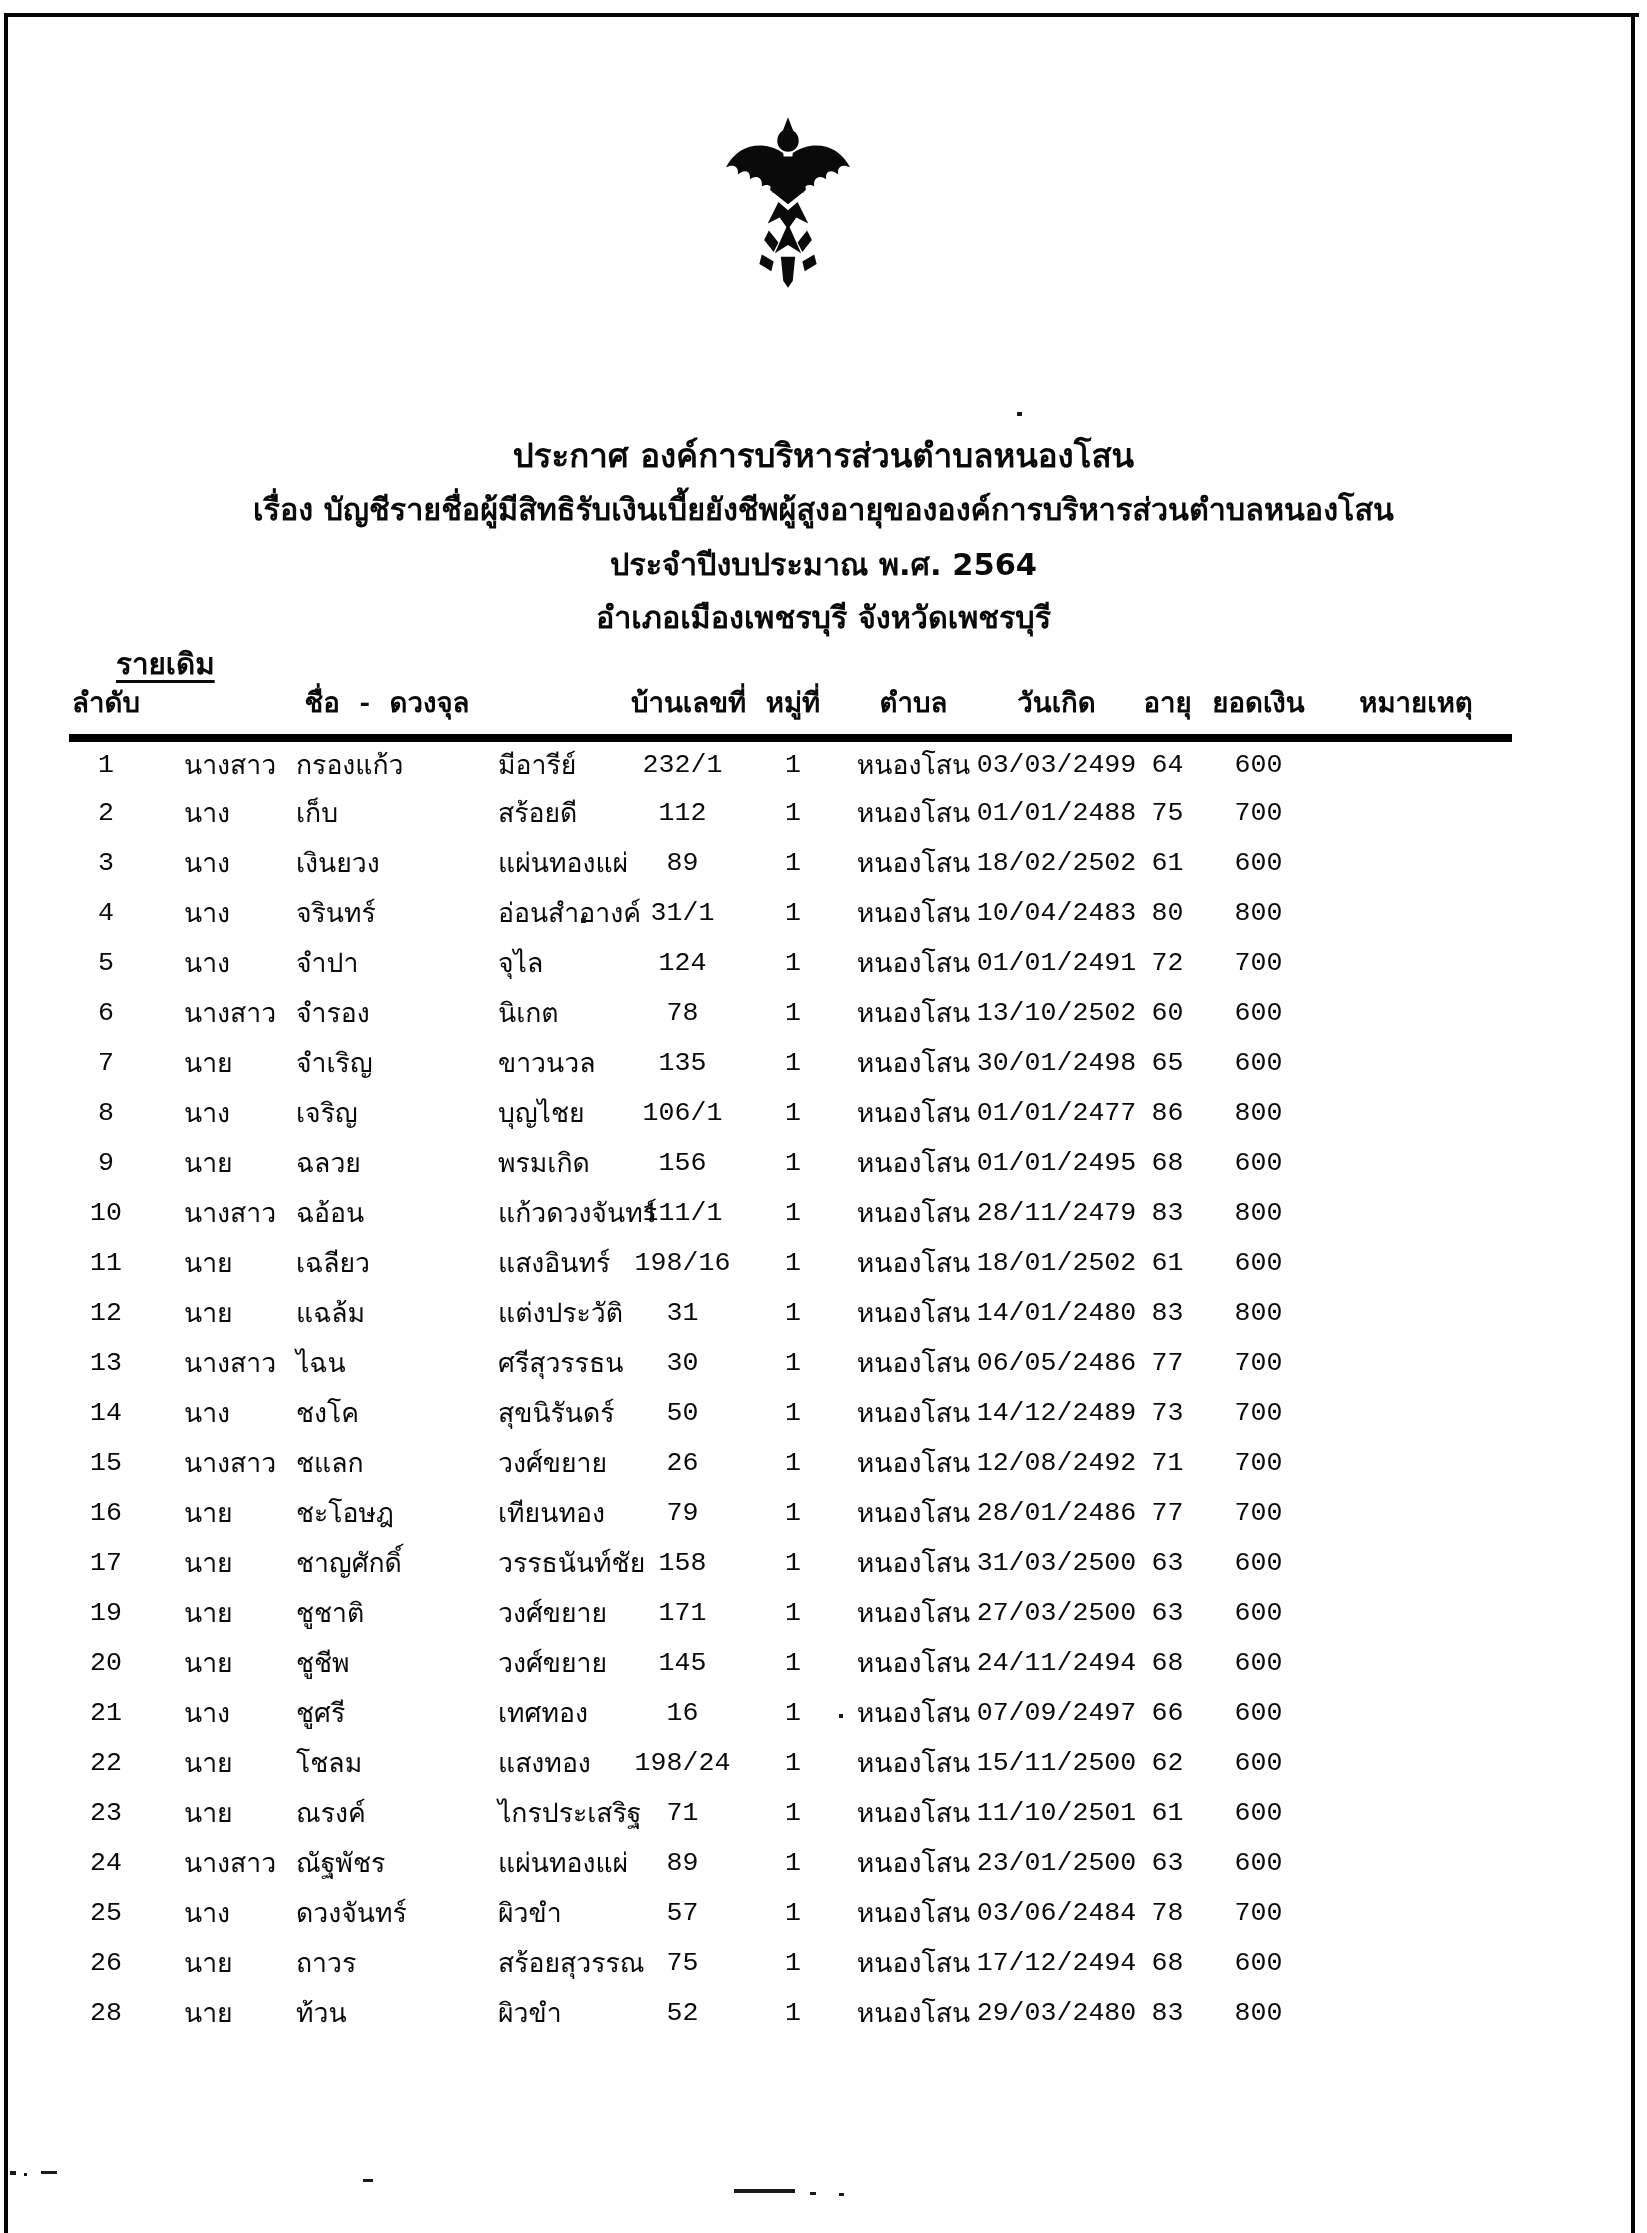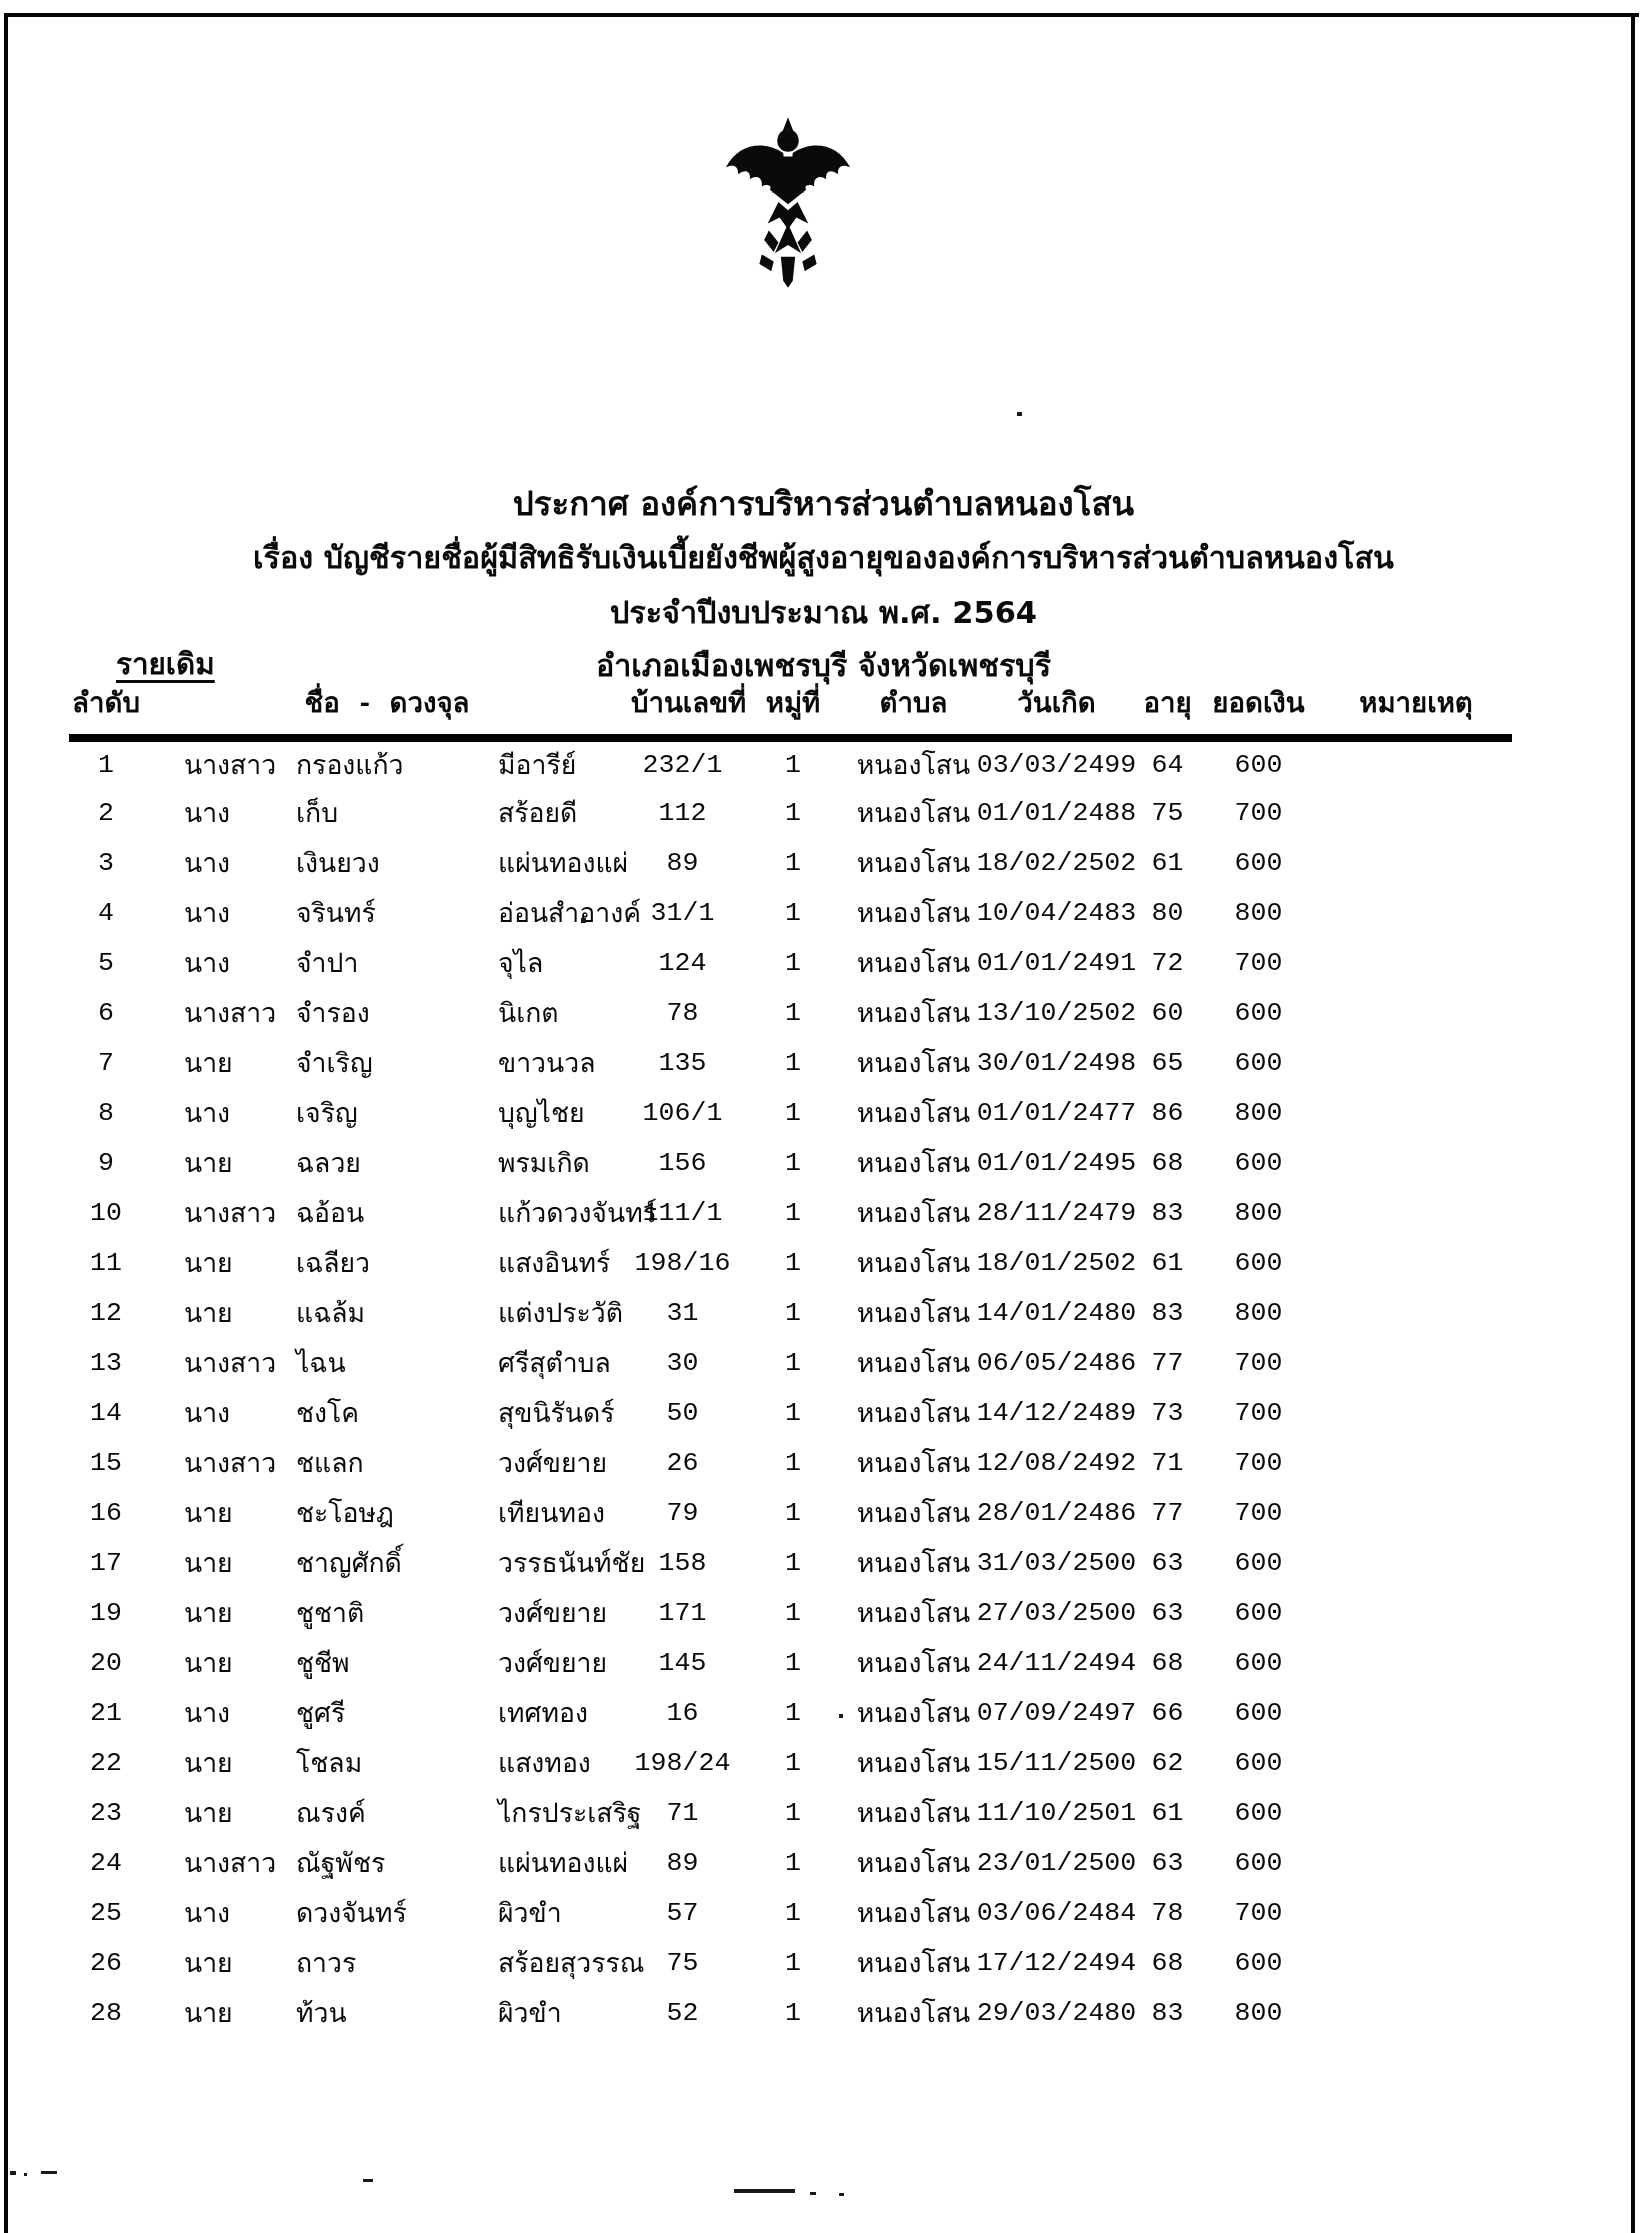--- a/index.html
+++ b/index.html
@@ -14,21 +14,21 @@
     color: #0a0a0a;
     overflow: hidden;
   }
   
   .border-top    { position: absolute; left: 3.9px;    top: 12.8px;  width: 1635px; height: 3.9px;  background: #050505; }
   .border-left   { position: absolute; left: 3.9px;    top: 12.8px;  width: 3.9px;    height: 2220px; background: #050505; }
   .border-right  { position: absolute; left: 1631px; top: 12.8px;  width: 3.9px;    height: 2220px; background: #050505; }
   
   .emblem { position: absolute; left: 715px; top: 116px; width: 146px; height: 179px; }
   
-  .h-line { position: absolute; left: 0; width: 100%; text-align: center; font-weight: 700; white-space: nowrap; margin-top: 48px; }
+  .h-line { position: absolute; left: 0; width: 100%; text-align: center; font-weight: 700; white-space: nowrap; }
   .h1 { top: 429px; font-size: 33px; }
   .h2 { top: 485px; font-size: 30.5px; }
   .h3 { top: 540px; font-size: 30.5px; }
   .h4 { top: 593px; font-size: 30.5px; }
   .section-label {
     position: absolute; left: 116px; top: 640px;
     font-size: 29.6px; font-weight: 700; text-decoration: underline;
     text-underline-offset: 5.9px; text-decoration-thickness: 3px;
   }
   
@@ -263,21 +263,21 @@
       <td>หนองโสน</td>
       <td>14/01/2480</td>
       <td>83</td>
       <td>800</td>
       <td></td>
     </tr>
           <tr>
       <td>13</td>
       <td class="al c-title">นางสาว</td>
       <td class="al">ไฉน</td>
-      <td class="al">ศรีสุตำบล</td>
+      <td class="al">ศรีสุวรรธน</td>
       <td>30</td>
       <td>1</td>
       <td>หนองโสน</td>
       <td>06/05/2486</td>
       <td>77</td>
       <td>700</td>
       <td></td>
     </tr>
           <tr>
       <td>14</td>

